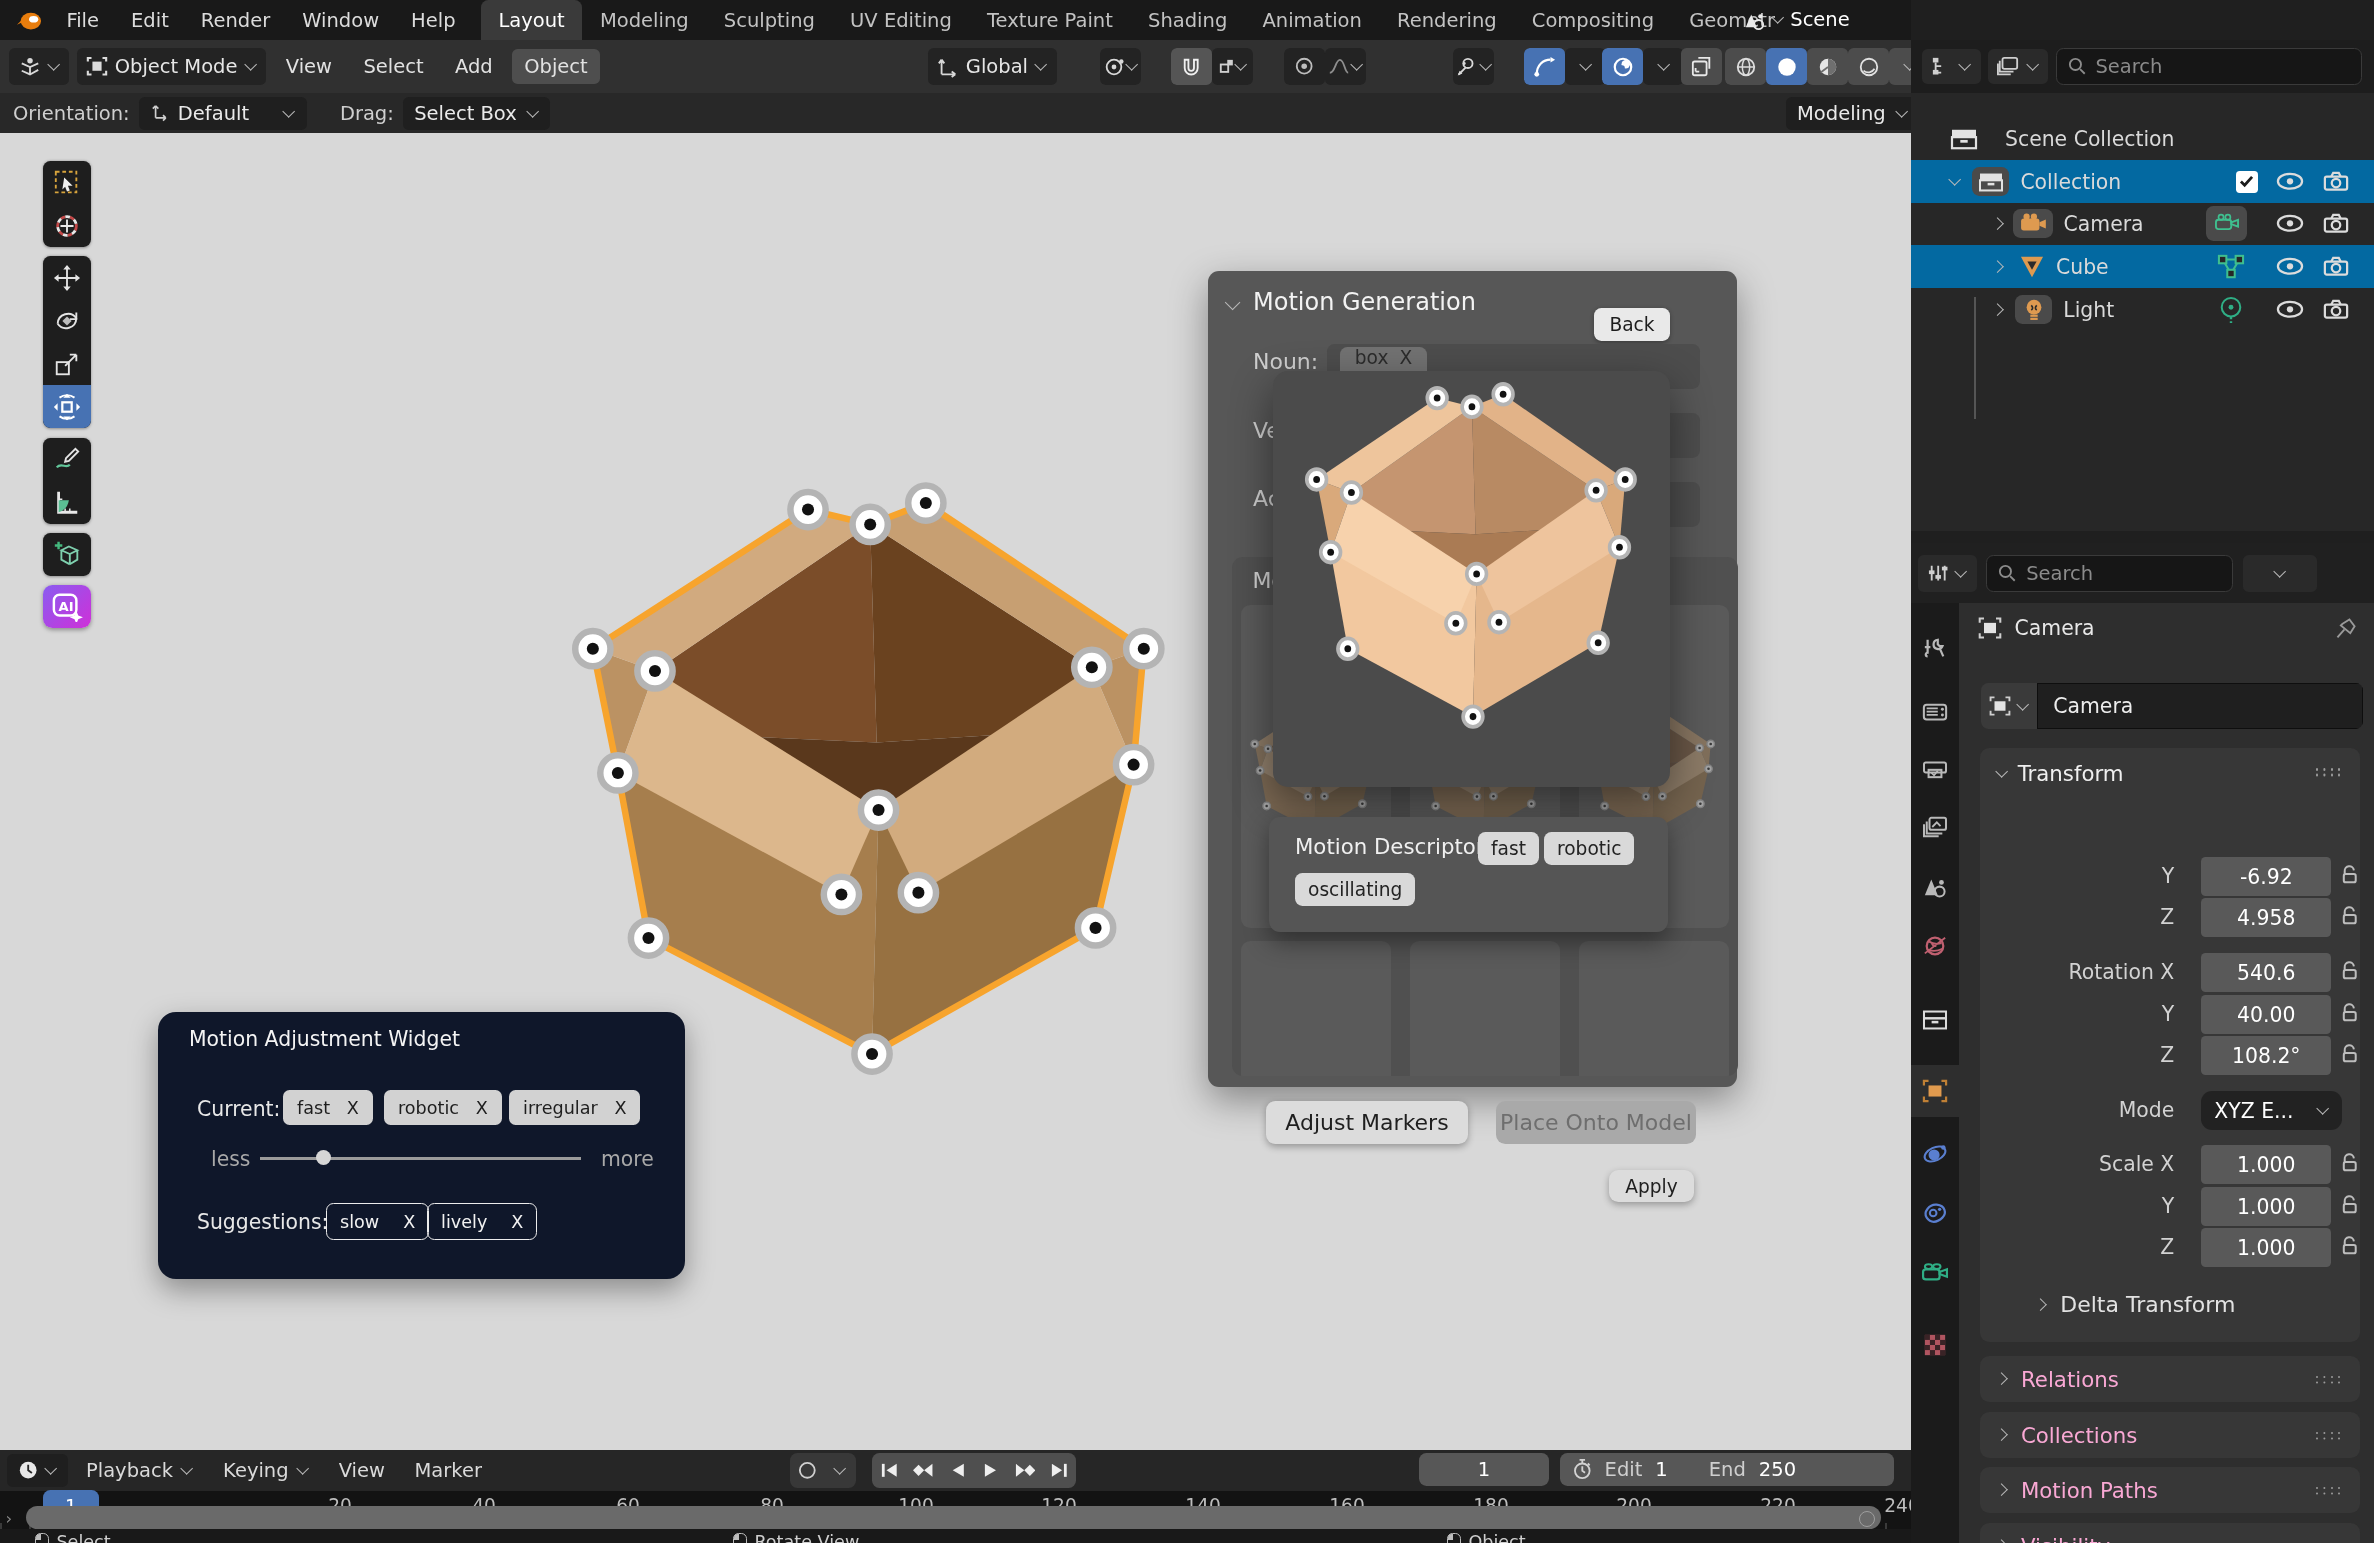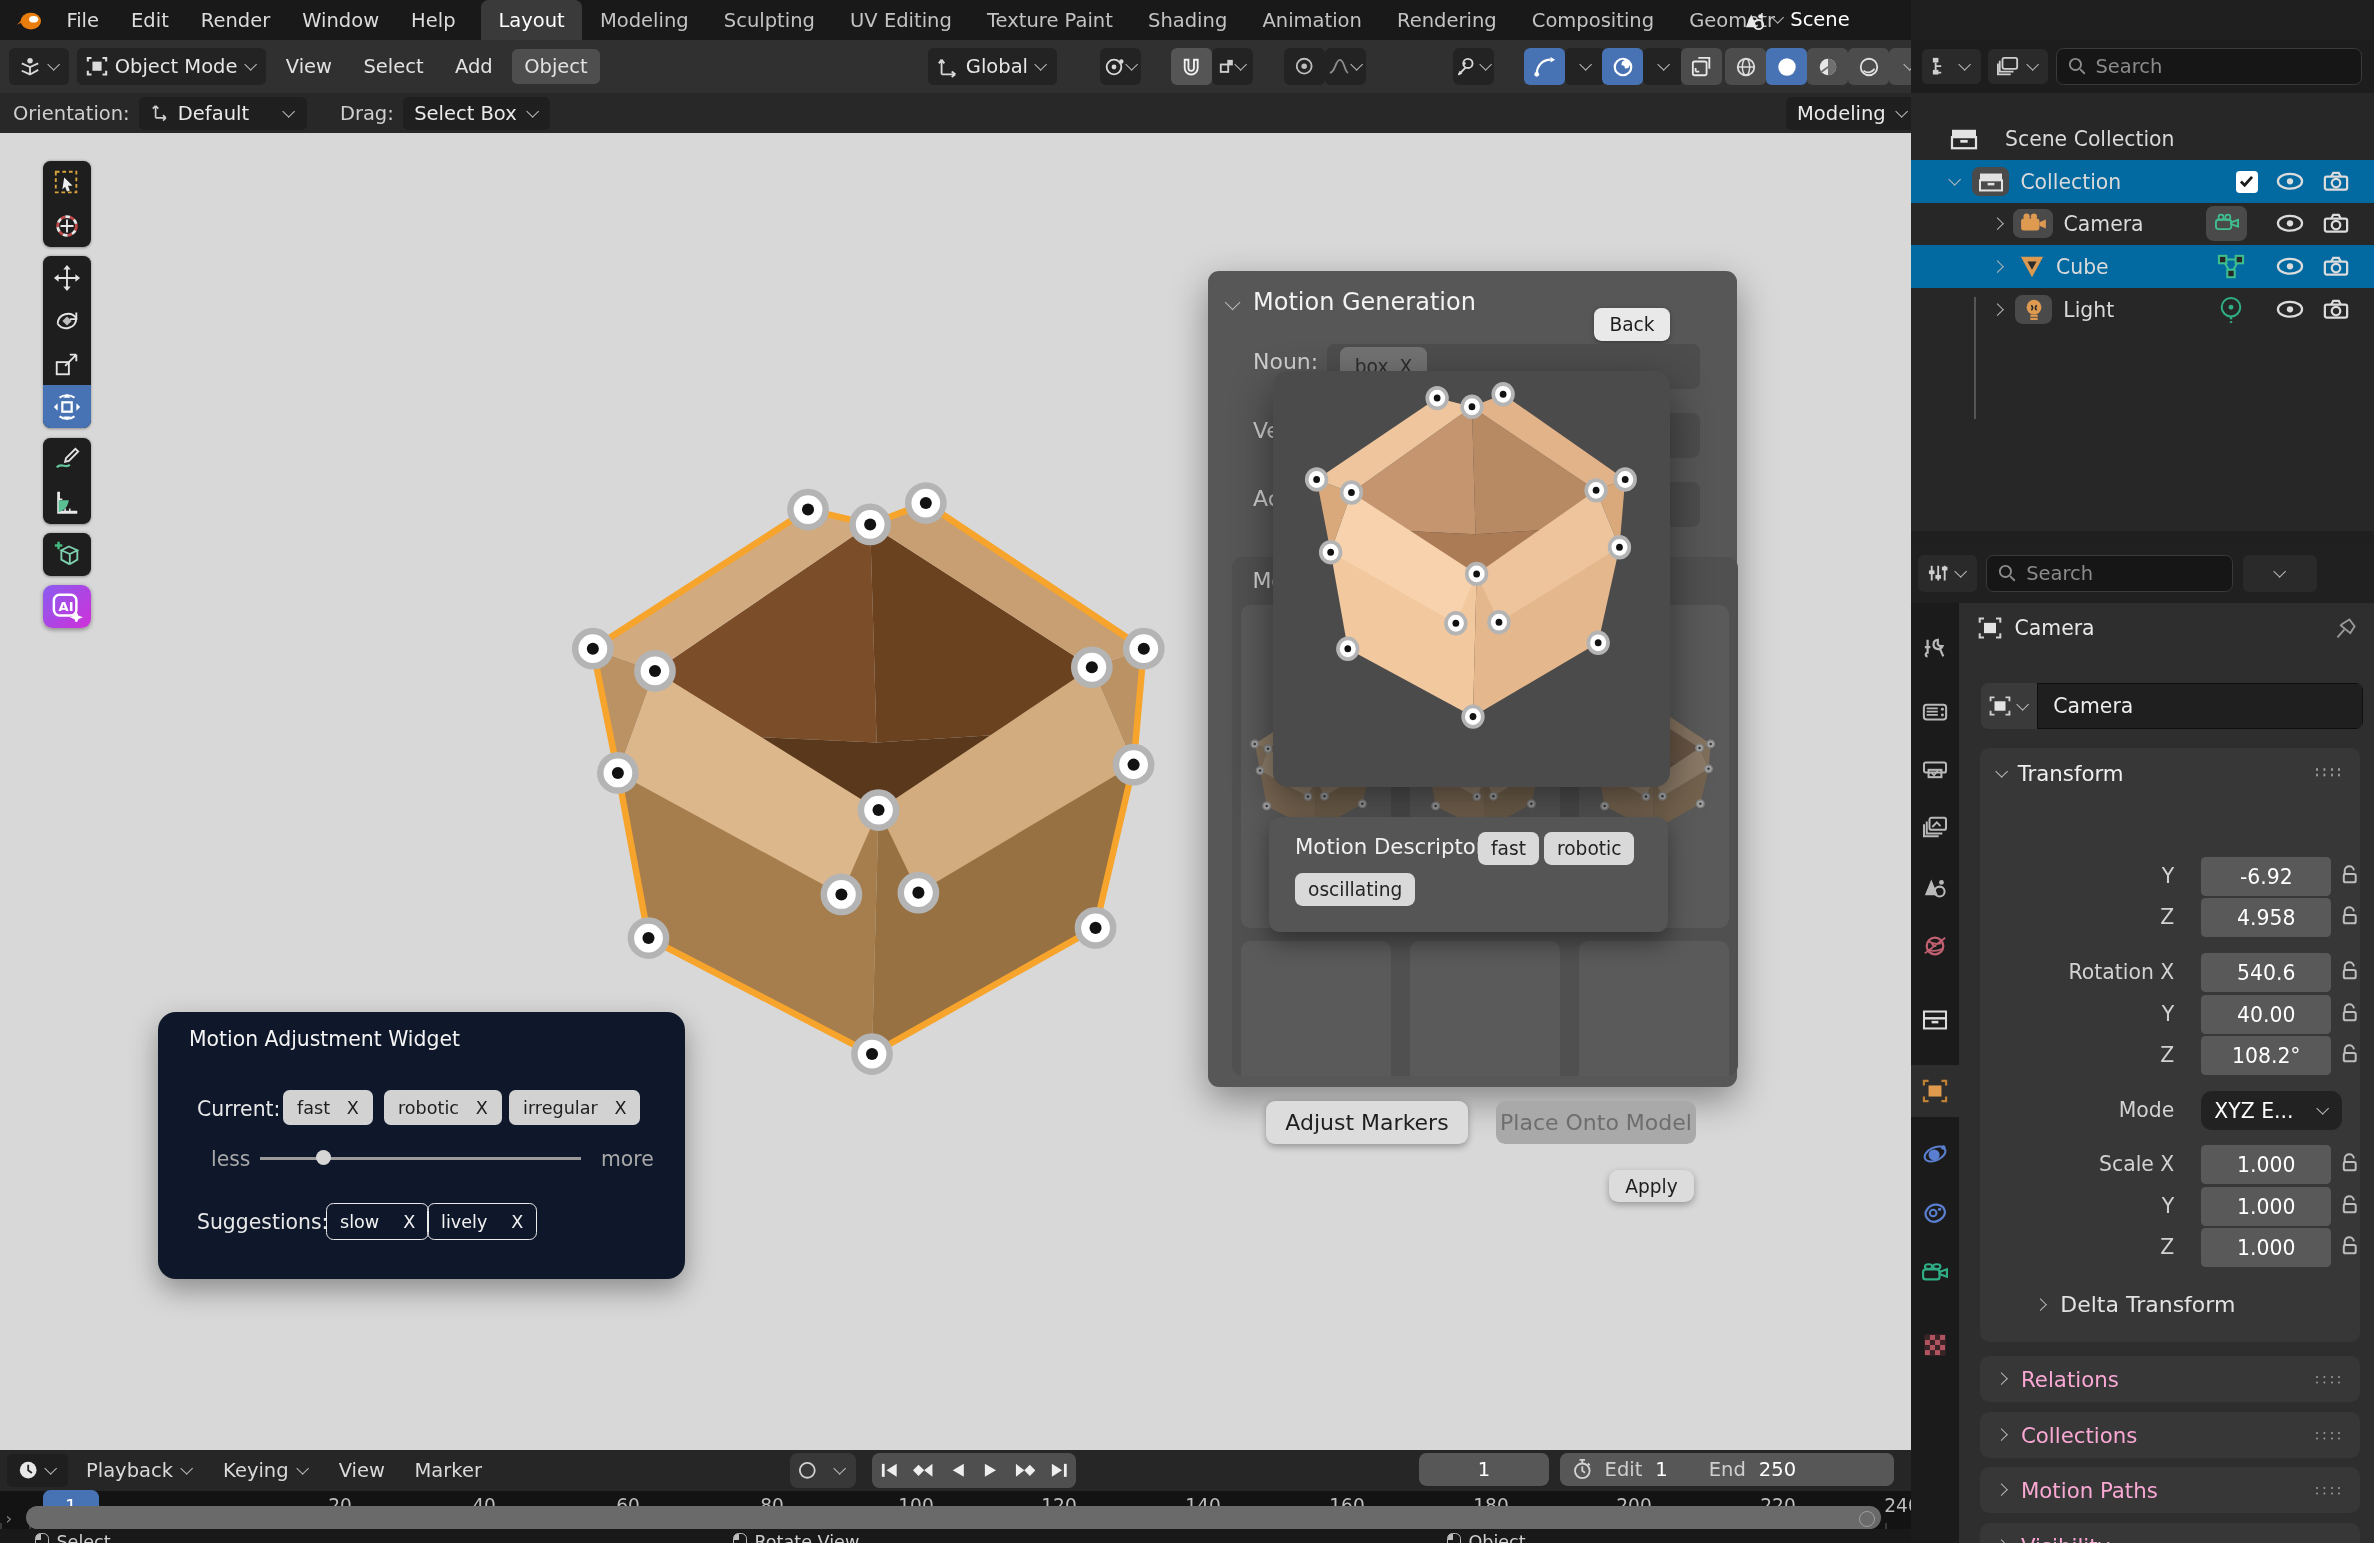--- a/index.html
+++ b/index.html
@@ -48,21 +48,21 @@
   .tool-btn{width:48px;height:43px;display:flex;align-items:center;justify-content:center;}
   .tool-btn.active{background:#4772b3;}
   .ai-btn{width:48px;height:43px;border-radius:9.3px;background:linear-gradient(135deg,#8a5cf0,#cf30d8);display:flex;align-items:center;justify-content:center;box-shadow:0 1.9px 4.6px rgba(0,0,0,.35);}
   
   .mg-panel{left:1208px;top:138px;width:529px;height:816px;background:#575757;border-radius:11px;box-shadow:0 13px 37px rgba(0,0,0,.38);}
   .mg-title{position:absolute;left:45px;top:16.7px;font-size:24px;color:#f3f3f3;}
   .mg-chv{position:absolute;left:16.7px;top:26px;}
   .mg-back{position:absolute;left:386px;top:37px;width:76px;height:33px;background:#e9e9e9;border-radius:7.4px;color:#1d1d1d;font-size:18.6px;display:flex;align-items:center;justify-content:center;box-shadow:0 1.9px 4.6px rgba(0,0,0,.3);}
   .mg-label{position:absolute;font-size:22px;color:#cfcfcf;}
   .mg-strip{position:absolute;left:119px;width:373px;height:45px;background:#4d4d4d;border-radius:7.4px;}
-  .mg-tag{position:absolute;left:132px;width:87px;height:39px;background:#727272;border-radius:7.4px;color:#2c2c2c;font-size:18.6px;display:flex;align-items:center;justify-content:space-around;padding:0 9.3px;box-sizing:border-box;}
+  .mg-tag{position:absolute;left:132px;width:87px;height:39px;background:#727272;border-radius:7.4px;color:#2c2c2c;font-size:18.6px;display:flex;justify-content:space-around;padding:0 9.3px;box-sizing:border-box;}
   .mg-sub{position:absolute;left:24px;top:286px;width:506px;height:519px;background:#505050;border-radius:11px;overflow:hidden;}
   .mg-sub-label{position:absolute;left:20.4px;top:11px;font-size:22px;color:#d2d2d2;}
   .mg-card{position:absolute;width:150px;border-radius:9.3px;background:#5a5a5a;display:flex;align-items:center;justify-content:center;}
   .mg-popup{left:1273px;top:371px;width:397px;height:416px;background:#4b4b4b;border-radius:15px;box-shadow:0 15px 41px rgba(0,0,0,.45);overflow:hidden;}
   .mg-desc{left:1269px;top:816px;width:399px;height:115px;background:#555555;border-radius:11px;box-shadow:0 9.3px 24px rgba(0,0,0,.4);}
   .desc-label{position:absolute;left:26px;top:16.7px;font-size:21.3px;color:#f0f0f0;}
   .desc-tag{position:absolute;height:33px;background:#d9d9d9;border-radius:7.4px;color:#232323;font-size:18.6px;display:flex;align-items:center;justify-content:center;padding:0 13px;}
   .mg-btn{position:absolute;border-radius:9.3px;display:flex;align-items:center;justify-content:center;font-size:22px;box-shadow:0 2.8px 7.4px rgba(0,0,0,.3);}
   .mg-btn.lit{background:#dcdcdc;color:#1f1f1f;}
   .mg-btn.disabled{background:#a9a9a9;color:#6e6e6e;box-shadow:none;}

